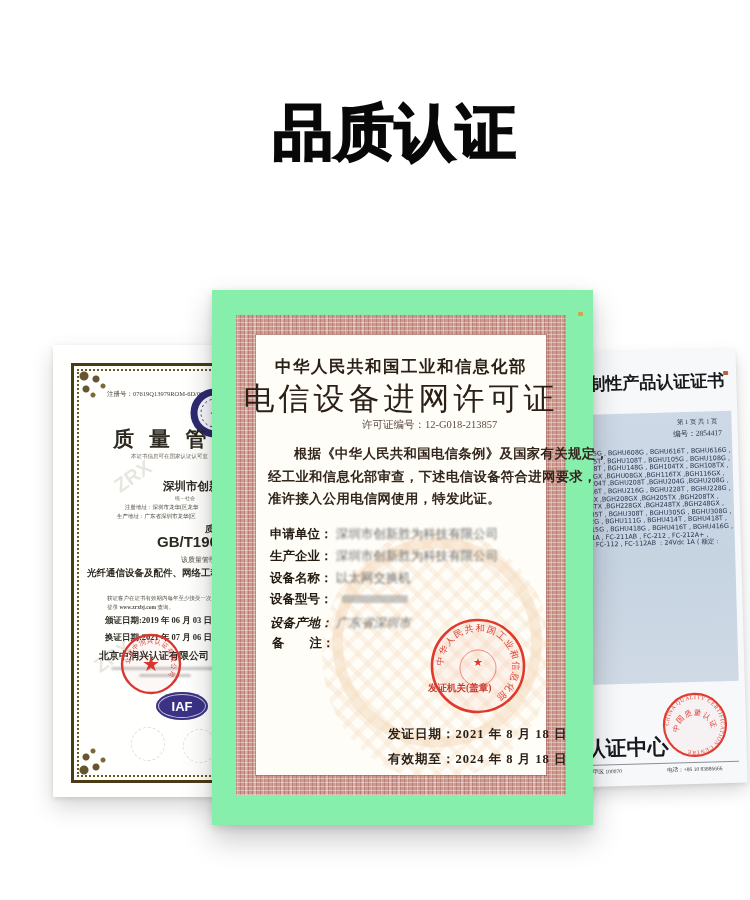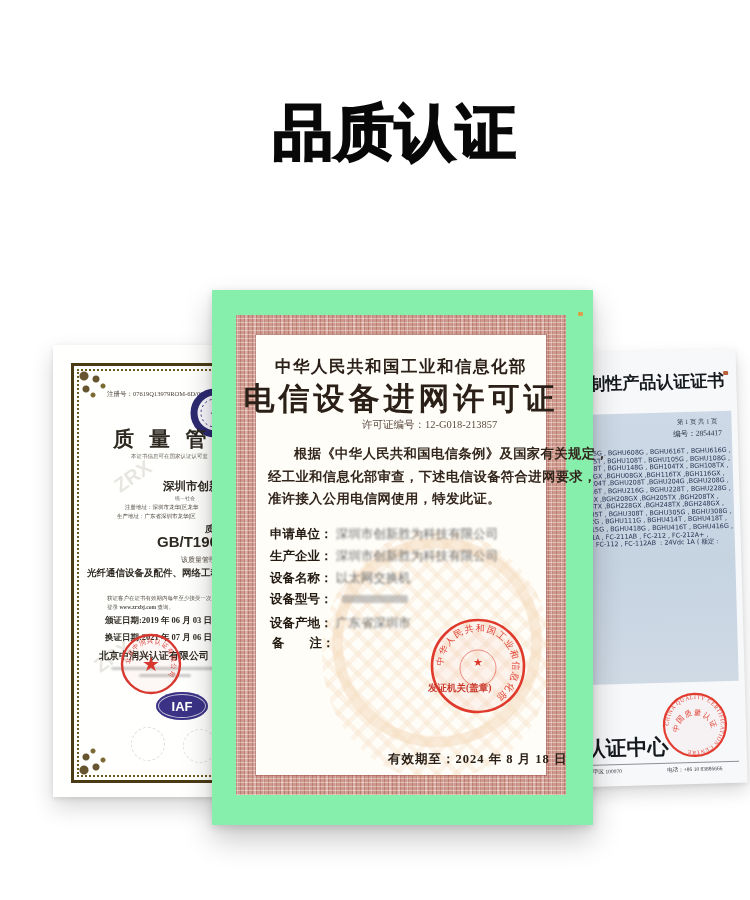--- a/index.html
+++ b/index.html
@@ -182,21 +182,21 @@
   </div>
 
   <div class="paper cert-center">
     <div class="cc-frame">
       <div class="cc-inner"></div>
     </div>
     <div class="cc-watermark"></div>
     <div class="speck" style="left:366px;top:22px;background:#d8a24a;"></div>
 
     <div class="cc-text" style="left:24px;top:66px;width:330px;text-align:center;font-size:16.5px;font-weight:bold;letter-spacing:1.5px;white-space:nowrap;">中华人民共和国工业和信息化部</div>
-    <div class="cc-text" style="left:24px;top:88px;width:330px;text-align:center;font-size:31px;font-weight:bold;letter-spacing:4px;white-space:nowrap;">电信设备进网许可证</div>
+    <div class="cc-text" style="left:24px;top:88px;width:330px;text-align:center;font-size:31px;font-weight:normal;letter-spacing:4px;white-space:nowrap;">电信设备进网许可证</div>
 
     <div class="cc-text" style="left:150px;top:128px;font-size:10.5px;color:#5c4b41;white-space:nowrap;font-family:Liberation Serif, serif;">
       <span>许可证编号：</span><span>12-G018-213857</span>
     </div>
 
     <div class="cc-text" style="left:56px;top:153px;width:272px;font-size:13.3px;font-weight:bold;line-height:22.5px;letter-spacing:.4px;color:#33261c;">
       <div style="text-indent:26px;white-space:nowrap;">根据《中华人民共和国电信条例》及国家有关规定，</div>
       <div style="white-space:nowrap;">经工业和信息化部审查，下述电信设备符合进网要求，</div>
       <div style="white-space:nowrap;">准许接入公用电信网使用，特发此证。</div>
     </div>
@@ -210,37 +210,40 @@
       <span class="blurred">深圳市创新胜为科技有限公司</span>
     </div>
     <div class="cc-text" style="left:58px;top:280px;font-size:12.5px;white-space:nowrap;">
       <span class="field-label">设备名称：</span>
       <span class="blurred">以太网交换机</span>
     </div>
     <div class="cc-text" style="left:58px;top:301px;font-size:12.5px;white-space:nowrap;">
       <span class="field-label">设备型号：</span>
     </div>
     <div class="blurbar" style="left:130px;top:305px;width:66px;height:8px;"></div>
-    <div class="cc-text" style="left:58px;top:325px;font-size:12.5px;white-space:nowrap;">
+    <div class="cc-text" style="left:58px;top:325px;font-size:12.5px;white-space:nowrap;font-style:italic;">
       <span class="field-label">设备产地：</span>
       <span class="blurred">广东省深圳市</span>
     </div>
     <div class="cc-text" style="left:60px;top:345px;font-size:12.5px;white-space:nowrap;">
       <span class="field-label">备　　注：</span>
     </div>
 
     <svg class="abs" style="left:216px;top:326px;" width="100" height="100">
       <defs>
           <path id="ccRing" d="M50,50 m-35,0 a35,35 0 1,1 70,0 a35,35 0 1,1 -70,0"></path>
         </defs>
       <circle cx="50" cy="50" r="46" fill="rgba(223,58,44,.05)" stroke="#df3a2c" stroke-width="2.6"></circle>
       <circle cx="50" cy="52" r="18" fill="none" stroke="#df3a2c" stroke-width="1" opacity=".55"></circle>
       <text font-size="9" fill="#df3a2c" letter-spacing="1.5"><textPath href="#ccRing">中华人民共和国工业和信息化部</textPath></text>
       <text x="50" y="50" text-anchor="middle" font-size="11" fill="#df3a2c">★</text>
     </svg>
     <div class="cc-text seal-caption" style="left:216px;top:392px;width:100px;font-size:9.5px;white-space:nowrap;">发证机关(盖章)</div>
 
+    <div class="cc-text" style="left:176px;top:436px;font-size:12.5px;font-weight:bold;letter-spacing:1px;white-space:nowrap;">
+      <span>发证日期：</span><span>2021 年 8 月 18 日</span>
+    </div>
     <div class="cc-text" style="left:176px;top:461px;font-size:12.5px;font-weight:bold;letter-spacing:1px;white-space:nowrap;">
       <span>有效期至：</span><span>2024 年 8 月 18 日</span>
     </div>
   </div>
 
 </div>
 
 </body></html>

